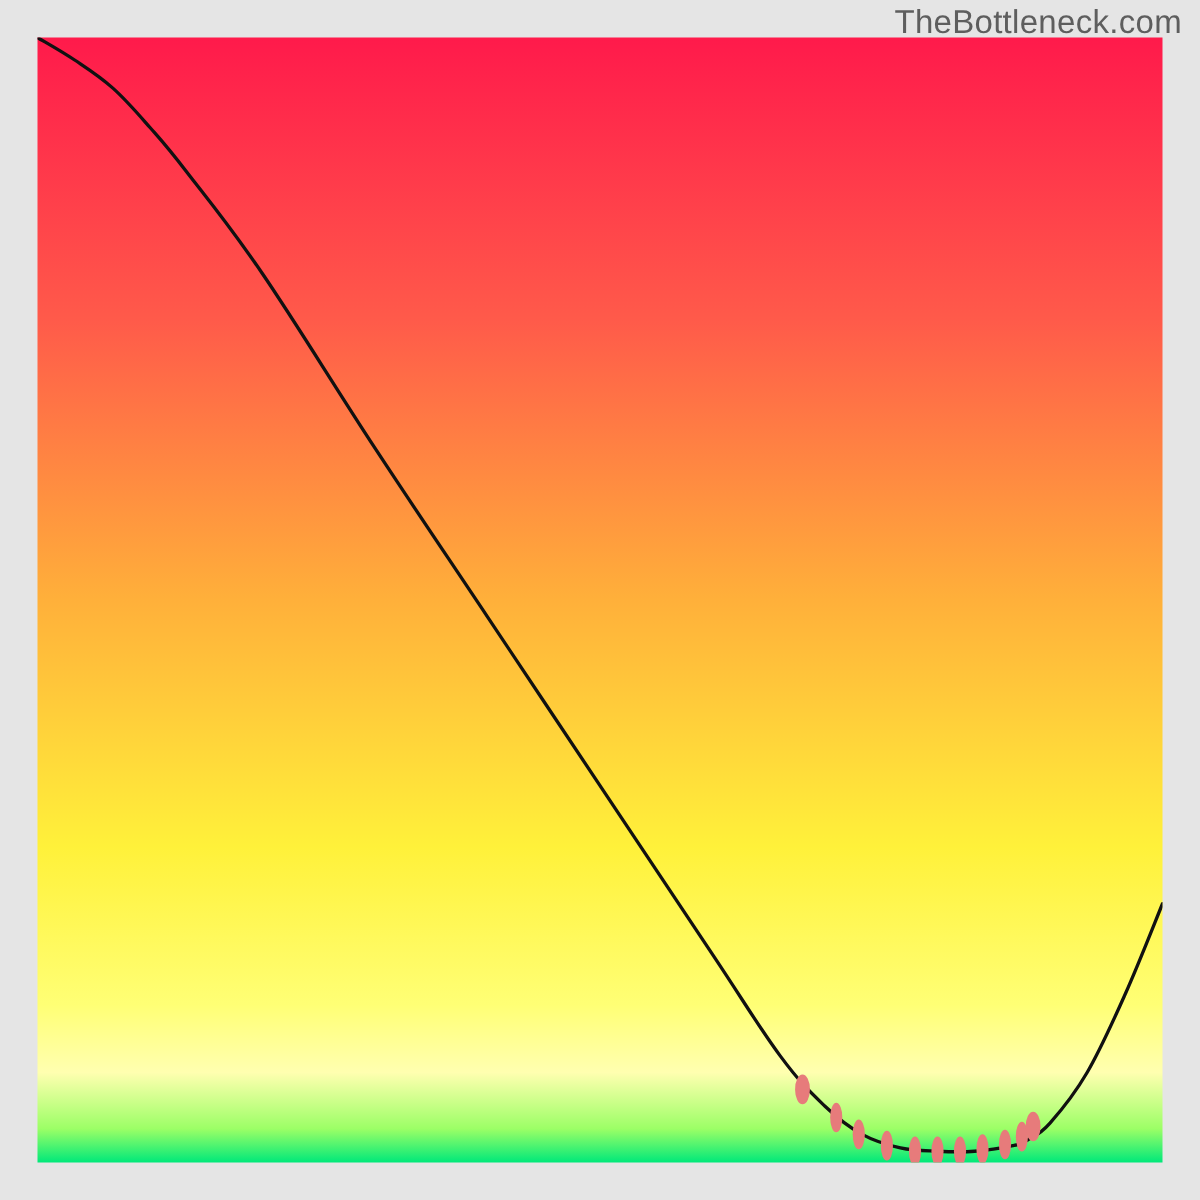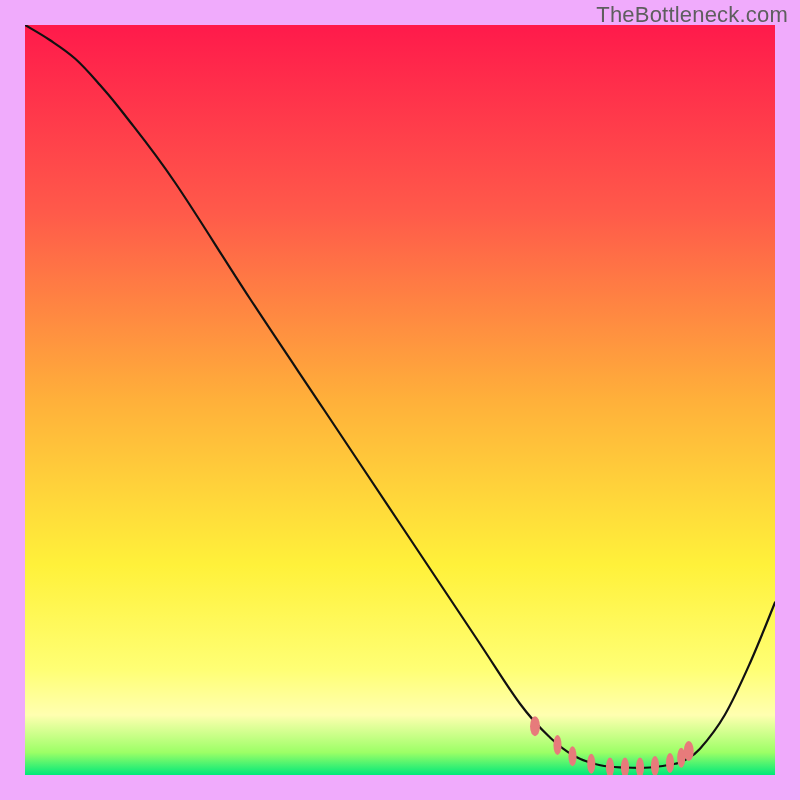--- a/index.html
+++ b/index.html
@@ -7,21 +7,21 @@
     padding: 0;
     width: 800px;
     height: 800px;
     background: #000;
     overflow: hidden;
   }
   .outer {
     position: relative;
     width: 800px;
     height: 800px;
-    background: #f0abfc;
+    background: #e5e5e5;
   }
   .watermark {
     position: absolute;
     top: 2px;
     right: 12px;
     color: #5e5e5e;
     font-family: Arial, Helvetica, sans-serif;
     font-size: 22px;
     letter-spacing: 0.2px;
     z-index: 5;

